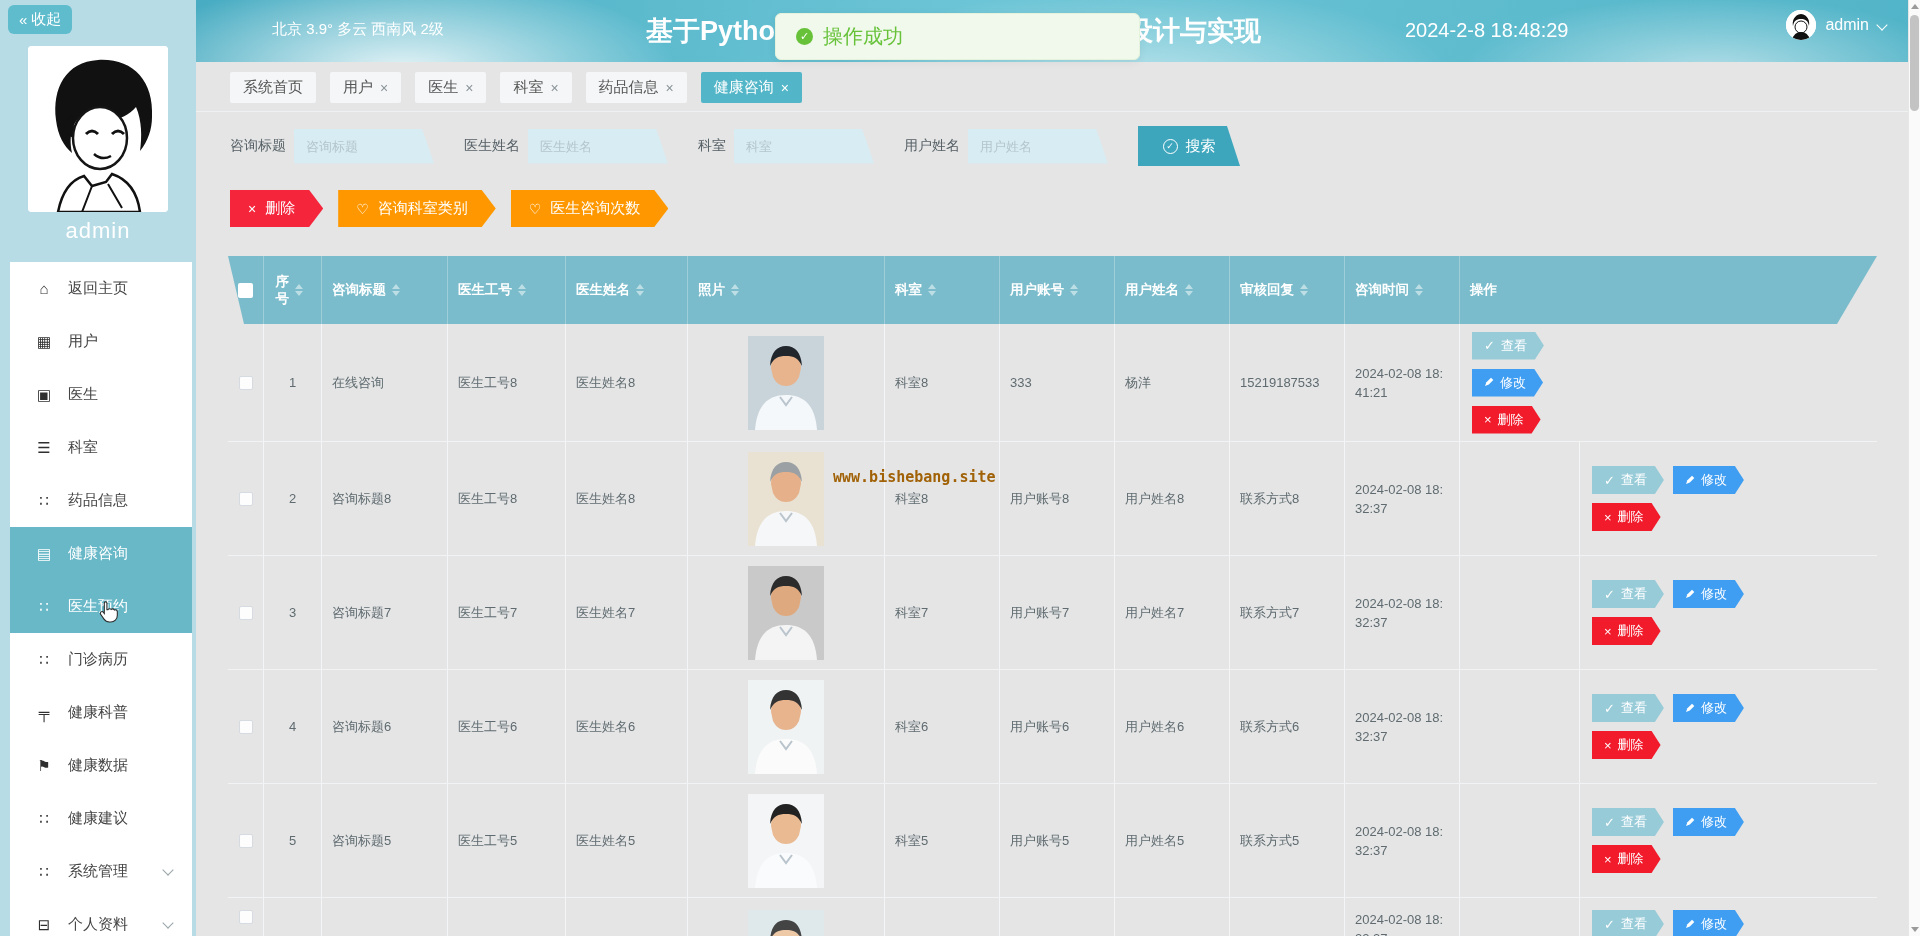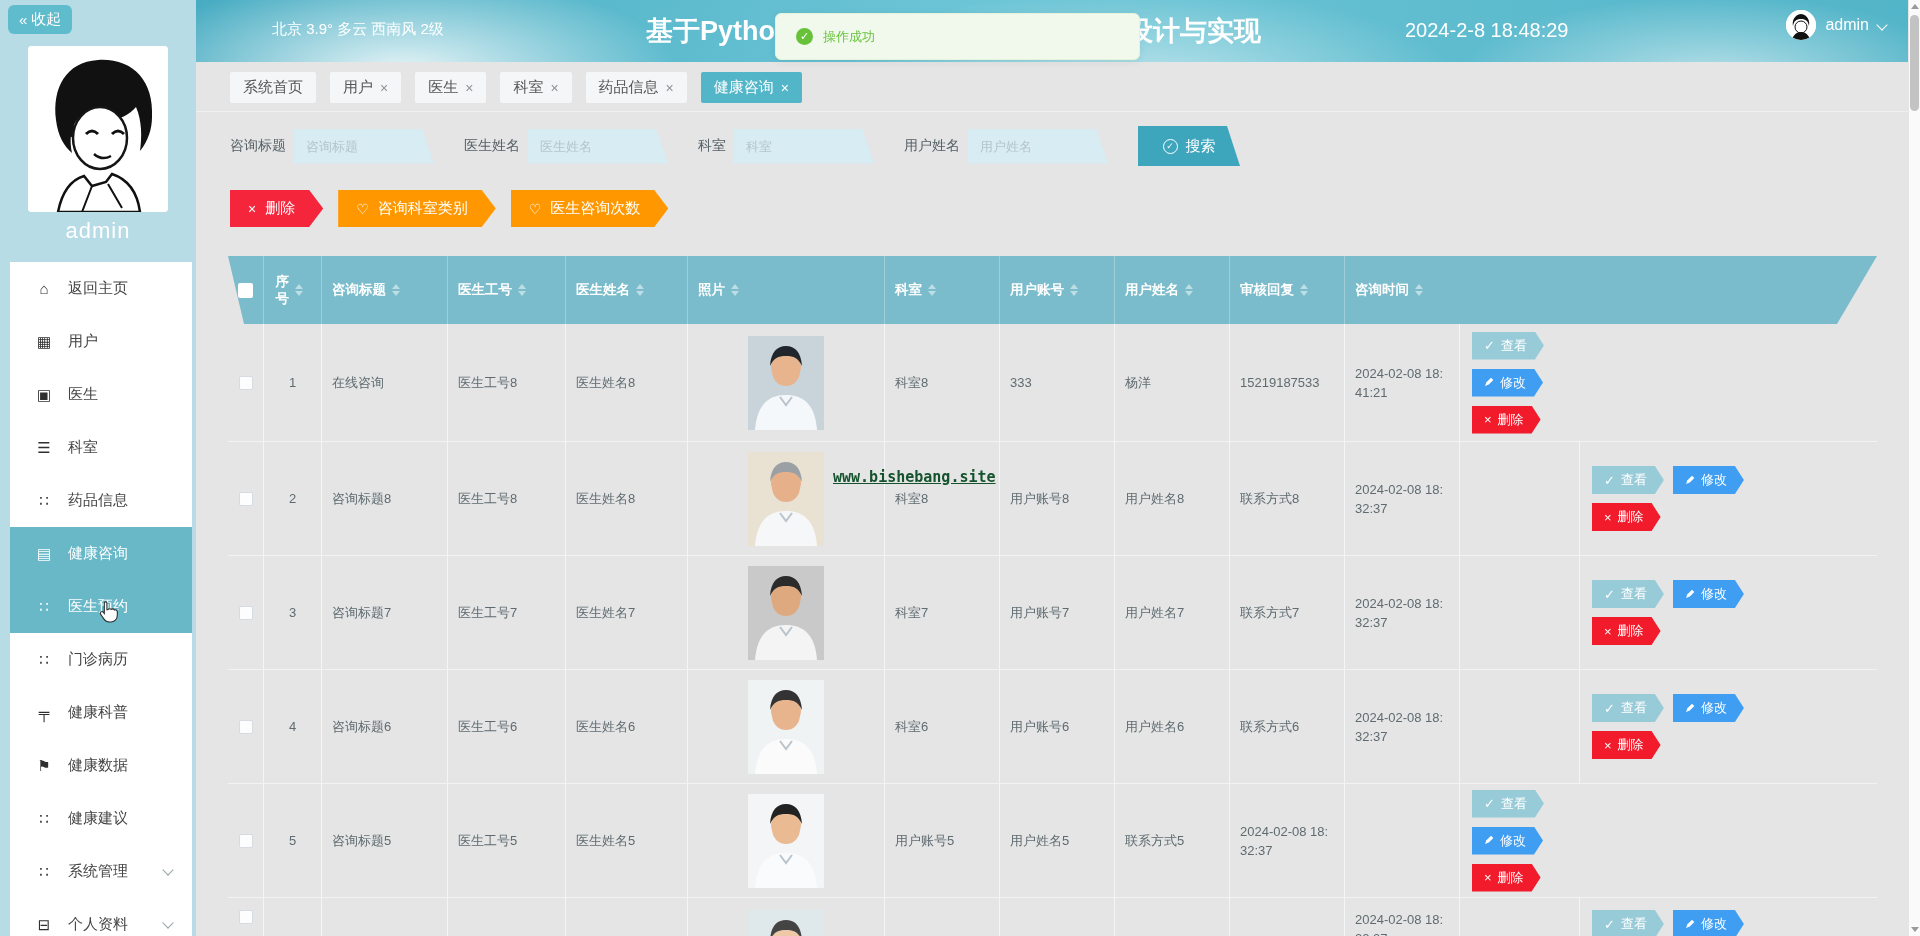--- a/index.html
+++ b/index.html
@@ -35,21 +35,21 @@
   .datetime { position:absolute; left:1209px; top:19px; color:#fff; font-size:20px; }
   .userbox { position:absolute; right:34px; top:10px; display:flex; align-items:center; gap:9px; color:#fff; font-size:16px; cursor:pointer; }
   .mini-avatar { width:30px; height:30px; border-radius:50%; background:#fff; overflow:hidden; }
 
   
   .toast { position:absolute; left:775px; top:13px; width:365px; height:47px; background:#f0f9eb; border:1px solid #e5f2dc;
            border-radius:6px; display:flex; align-items:center; gap:10px; padding-left:20px; z-index:50;
            box-shadow:0 2px 10px rgba(0,0,0,.06); }
   .toast-ic { width:17px; height:17px; border-radius:50%; background:#67c23a; color:#fff; font-size:11px;
               display:flex; align-items:center; justify-content:center; }
-  .toast-txt { color:#67c23a; font-size:13px; }
+  .toast-txt { color:#67c23a; font-size:20px; }
 
   
   .main { position:absolute; left:196px; top:62px; width:1712px; height:910px; background:#e5e5e5; }
   .tabbar { height:50px; padding:10px 0 0 34px; display:flex; gap:14px; border-bottom:1px solid #eef1f2; }
   .tab { height:31px; padding:0 13px; display:flex; align-items:center; gap:7px; background:#f4f6f7; color:#555;
          font-size:15px; cursor:pointer; border-radius:2px; }
   .tab.active { background:#53b6c8; color:#fff; }
   .tab-close { font-size:14px; color:#8a9499; cursor:pointer; }
   .tab.active .tab-close { color:#fff; }
 
@@ -98,22 +98,22 @@
   .ops { display:flex; flex-wrap:wrap; gap:9px; width:216px; padding-left:2px; }
   .rbtn { height:28px; border:none; color:#fff; font-size:13px; cursor:pointer; display:inline-flex; align-items:center;
           gap:6px; padding:0 17px 0 12px; clip-path:polygon(0 0, calc(100% - 9px) 0, 100% 50%, calc(100% - 9px) 100%, 0 100%); }
   .b-view { background:#97cbd8; }
   .b-edit { background:#3f9ef2; }
   .b-del  { background:#f11b2c; }
   .trow.partial .cell { align-items:flex-start; padding-top:12px; }
   .trow.partial .photo { margin-top:0; }
 
   
-  .watermark { position:absolute; left:833px; top:468px; color:#14532d; font-family:"DejaVu Sans Mono","Liberation Mono",monospace;
-               font-size:15px; font-weight:bold; z-index:40;text-decoration:underline; }
+  .watermark { position:absolute; left:833px; top:468px; color:#a16207; font-family:"DejaVu Sans Mono","Liberation Mono",monospace;
+               font-size:15px; font-weight:bold; z-index:40; }
   .scrollbar { position:absolute; right:0; top:0; width:12px; height:936px; background:#fafafa; border-left:1px solid #e6e6e6; z-index:80; }
   .sb-btn { height:13px; display:flex; align-items:center; justify-content:center; cursor:pointer; }
   .tri-up { width:0; height:0; border-left:4px solid transparent; border-right:4px solid transparent; border-bottom:5px solid #9a9a9a; }
   .tri-dn { width:0; height:0; border-left:4px solid transparent; border-right:4px solid transparent; border-top:5px solid #9a9a9a; }
   .sb-thumb { position:absolute; top:15px; left:1px; width:9px; height:96px; background:#c3c3c3; border-radius:5px; cursor:pointer; }
   .sb-down { position:absolute; bottom:0; left:0; width:12px; }
   .cursor { position:absolute; left:96px; top:600px; z-index:90; pointer-events:none; }
 </style>
 </head>
 <body>
@@ -341,20 +341,23 @@
             <span class="car-dn"></span>
           </span>
         </div>
         <div class="th">
           <span>咨询时间</span>
           <span class="sort">
             <span class="car-up"></span>
             <span class="car-dn"></span>
           </span>
         </div>
+        <div class="th">
+          <span>操作</span>
+        </div>
       </div>
     <div id="tbody">
         <div class="grid trow first">
           <div class="cell center">
             <span class="rcheck"></span>
           </div>
           <div class="cell center">1</div>
           <div class="cell">在线咨询</div>
           <div class="cell">医生工号8</div>
           <div class="cell">医生姓名8</div>
@@ -535,20 +538,21 @@
           <div class="cell">医生姓名5</div>
           <div class="cell">
             <div class="photo"><svg width="76" height="94" viewBox="0 0 76 94">
                 <rect width="76" height="94" fill="#f4f5f6"></rect>
                 <path d="M23 32c0-13 6-21 15-21s15 8 15 21l-2 9c-3 6-7 9-13 9s-10-3-13-9z" fill="#eaba92"></path>
                 <path d="M22 30c1-14 7-20 16-20s15 6 16 20c-4-8-8-10-16-10s-12 2-16 10z" fill="#222222"></path>
                 <path d="M7 94c2-26 14-35 31-35s29 9 31 35z" fill="#fafbfc"></path>
                 <path d="M32 61l6 8 6-8" fill="none" stroke="#b9c4cc" stroke-width="2"></path>
               </svg></div>
           </div>
+          <div class="cell">科室5</div>
           <div class="cell">用户账号5</div>
           <div class="cell">用户姓名5</div>
           <div class="cell">联系方式5</div>
           <div class="cell">
             <div class="timebox">2024-02-08 18:32:37</div>
           </div>
           <div class="cell"></div>
           <div class="cell">
             <div class="ops">
               <button class="rbtn b-view">

